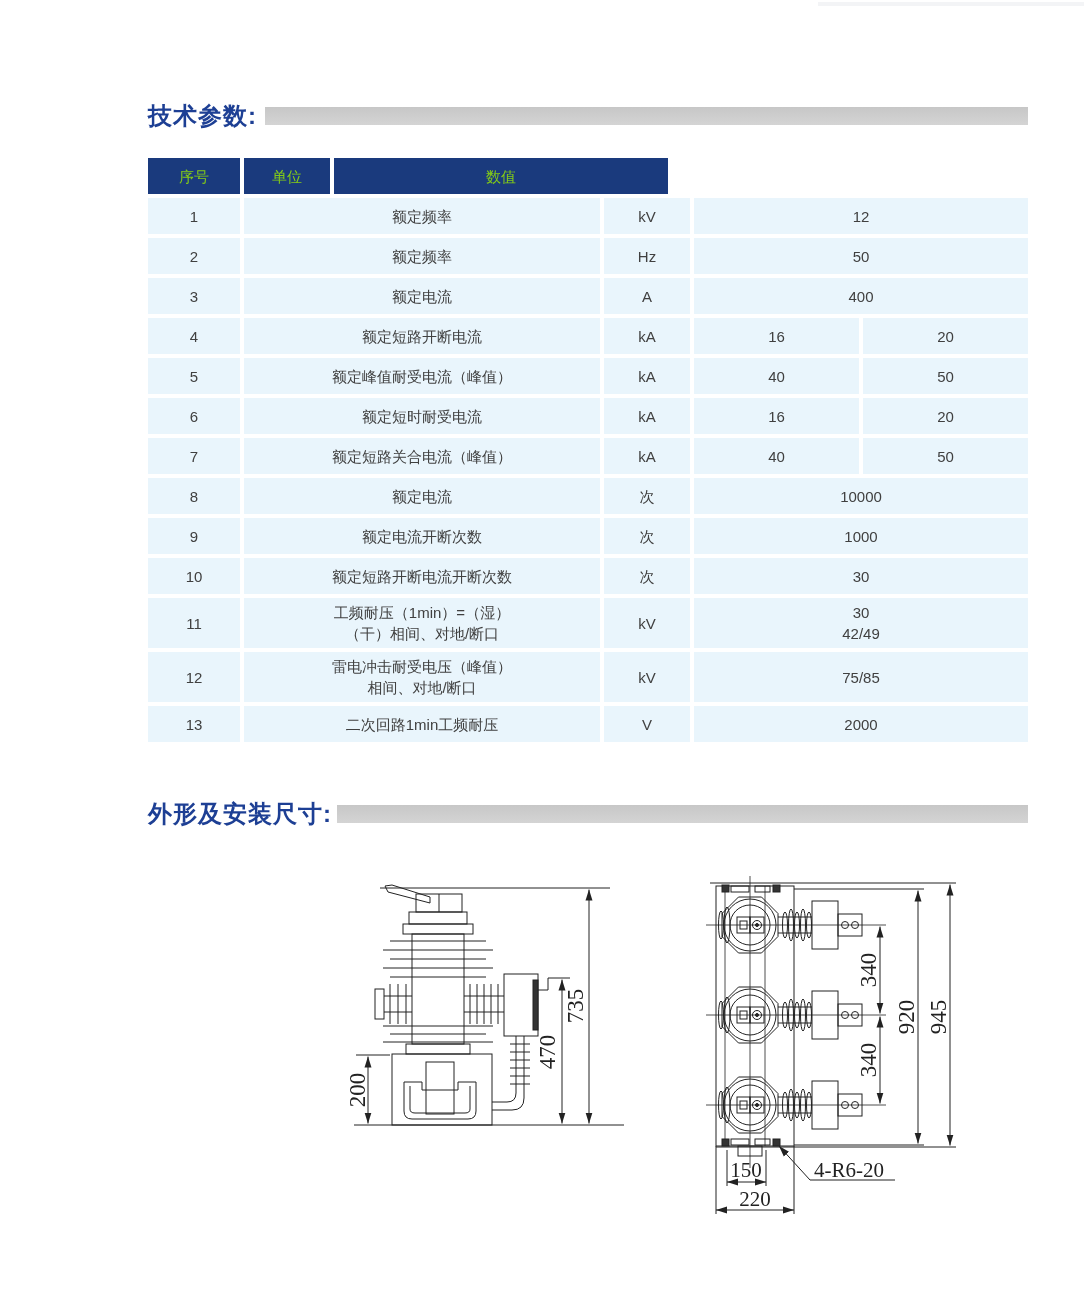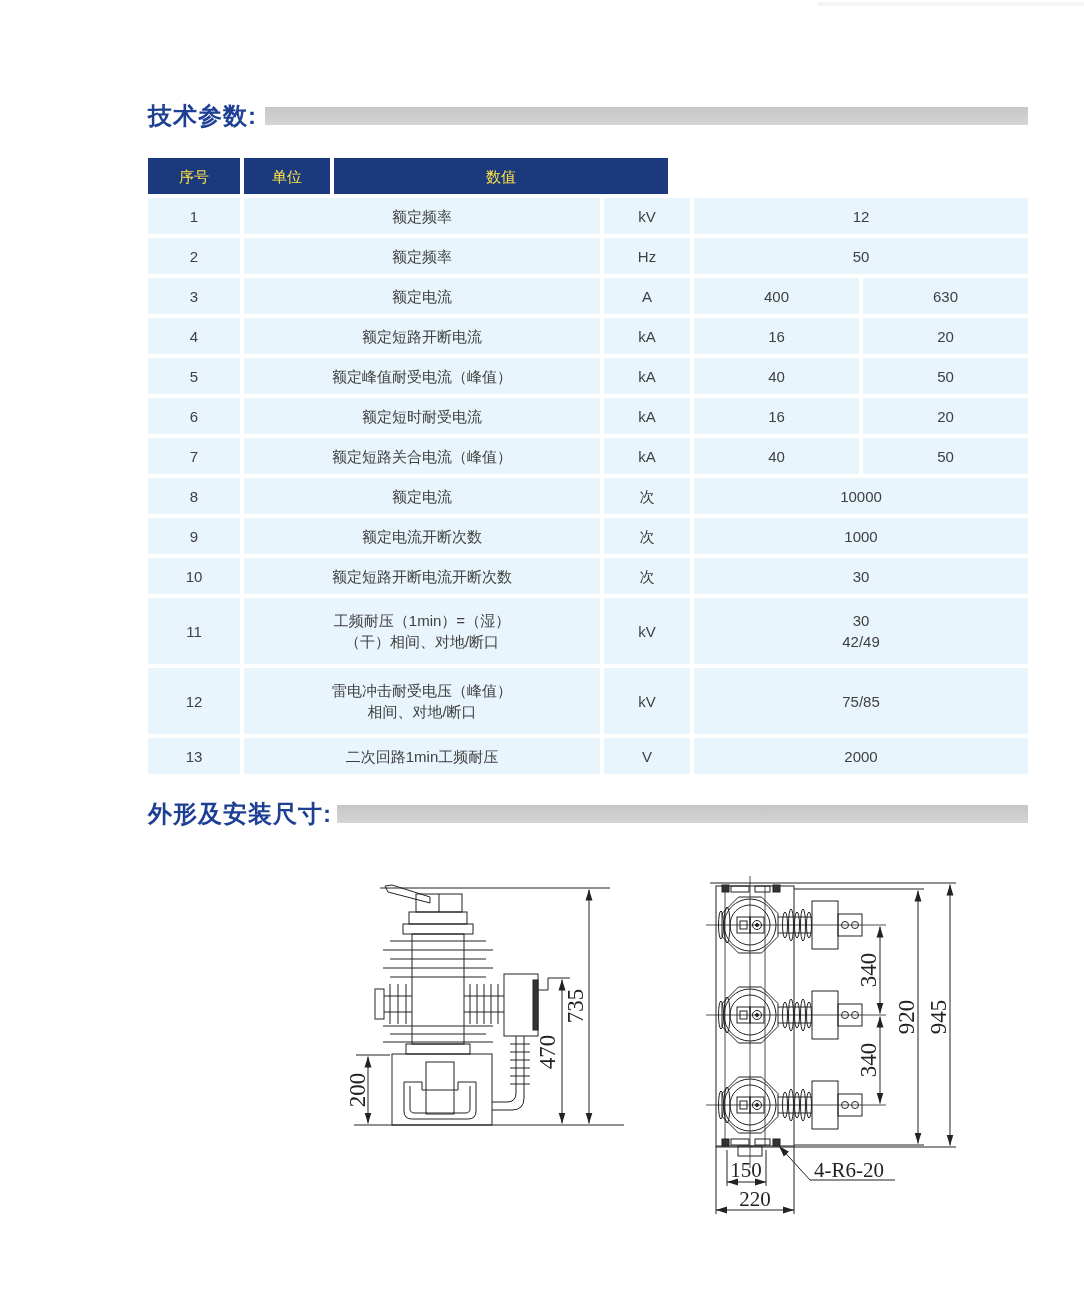--- a/index.html
+++ b/index.html
@@ -8,24 +8,24 @@
   .top-band{position:absolute;left:818px;top:2px;width:266px;height:4px;background:#f3f4f6;}
   .sec-title{position:absolute;color:#1d3f94;font-size:24px;font-weight:600;letter-spacing:1px;white-space:nowrap;}
   .bar{position:absolute;height:18px;background:linear-gradient(180deg,#c7c7c7,#d4d4d4);}
   #bar1{left:265px;top:107px;width:763px;}
   #bar2{left:337px;top:805px;width:691px;}
   #title1{left:148px;top:100px;}
   #title2{left:148px;top:798px;}
 
   .spec-table{position:absolute;left:148px;top:158px;width:880px;}
   .t-row{display:flex;gap:4px;margin-bottom:4px;height:36px;}
-  .t-row.tall{height:66px;}
+  .t-row.tall{height:50px;}
   .cell{display:flex;align-items:center;justify-content:center;background:#e9f5fc;
         color:#404040;font-size:15px;text-align:center;white-space:pre-line;line-height:1.4;}
-  .t-head .cell{background:#1a3a7d;color:#fde047;}
+  .t-head .cell{background:#1a3a7d;color:#84cc16;}
   .c-no{width:92px;}
   .c-param{width:356px;}
   .c-unit{width:86px;}
   .c-vals{width:334px;display:flex;gap:4px;}
   .c-vals .cell{flex:1;}
   .c-vals-h{width:334px;}
 
   svg{position:absolute;overflow:visible;}
   #side-view{left:352px;top:872px;}
   #top-view{left:700px;top:868px;}
@@ -65,21 +65,20 @@
           <div class="c-vals">
             <div class="cell c-val">50</div>
           </div>
         </div>
         <div class="t-row">
           <div class="cell c-no">3</div>
           <div class="cell c-param">额定电流</div>
           <div class="cell c-unit">A</div>
           <div class="c-vals">
             <div class="cell c-val">400</div>
-            <div class="cell c-val">630</div>
           </div>
         </div>
         <div class="t-row">
           <div class="cell c-no">4</div>
           <div class="cell c-param">额定短路开断电流</div>
           <div class="cell c-unit">kA</div>
           <div class="c-vals">
             <div class="cell c-val">16</div>
             <div class="cell c-val">20</div>
           </div>

